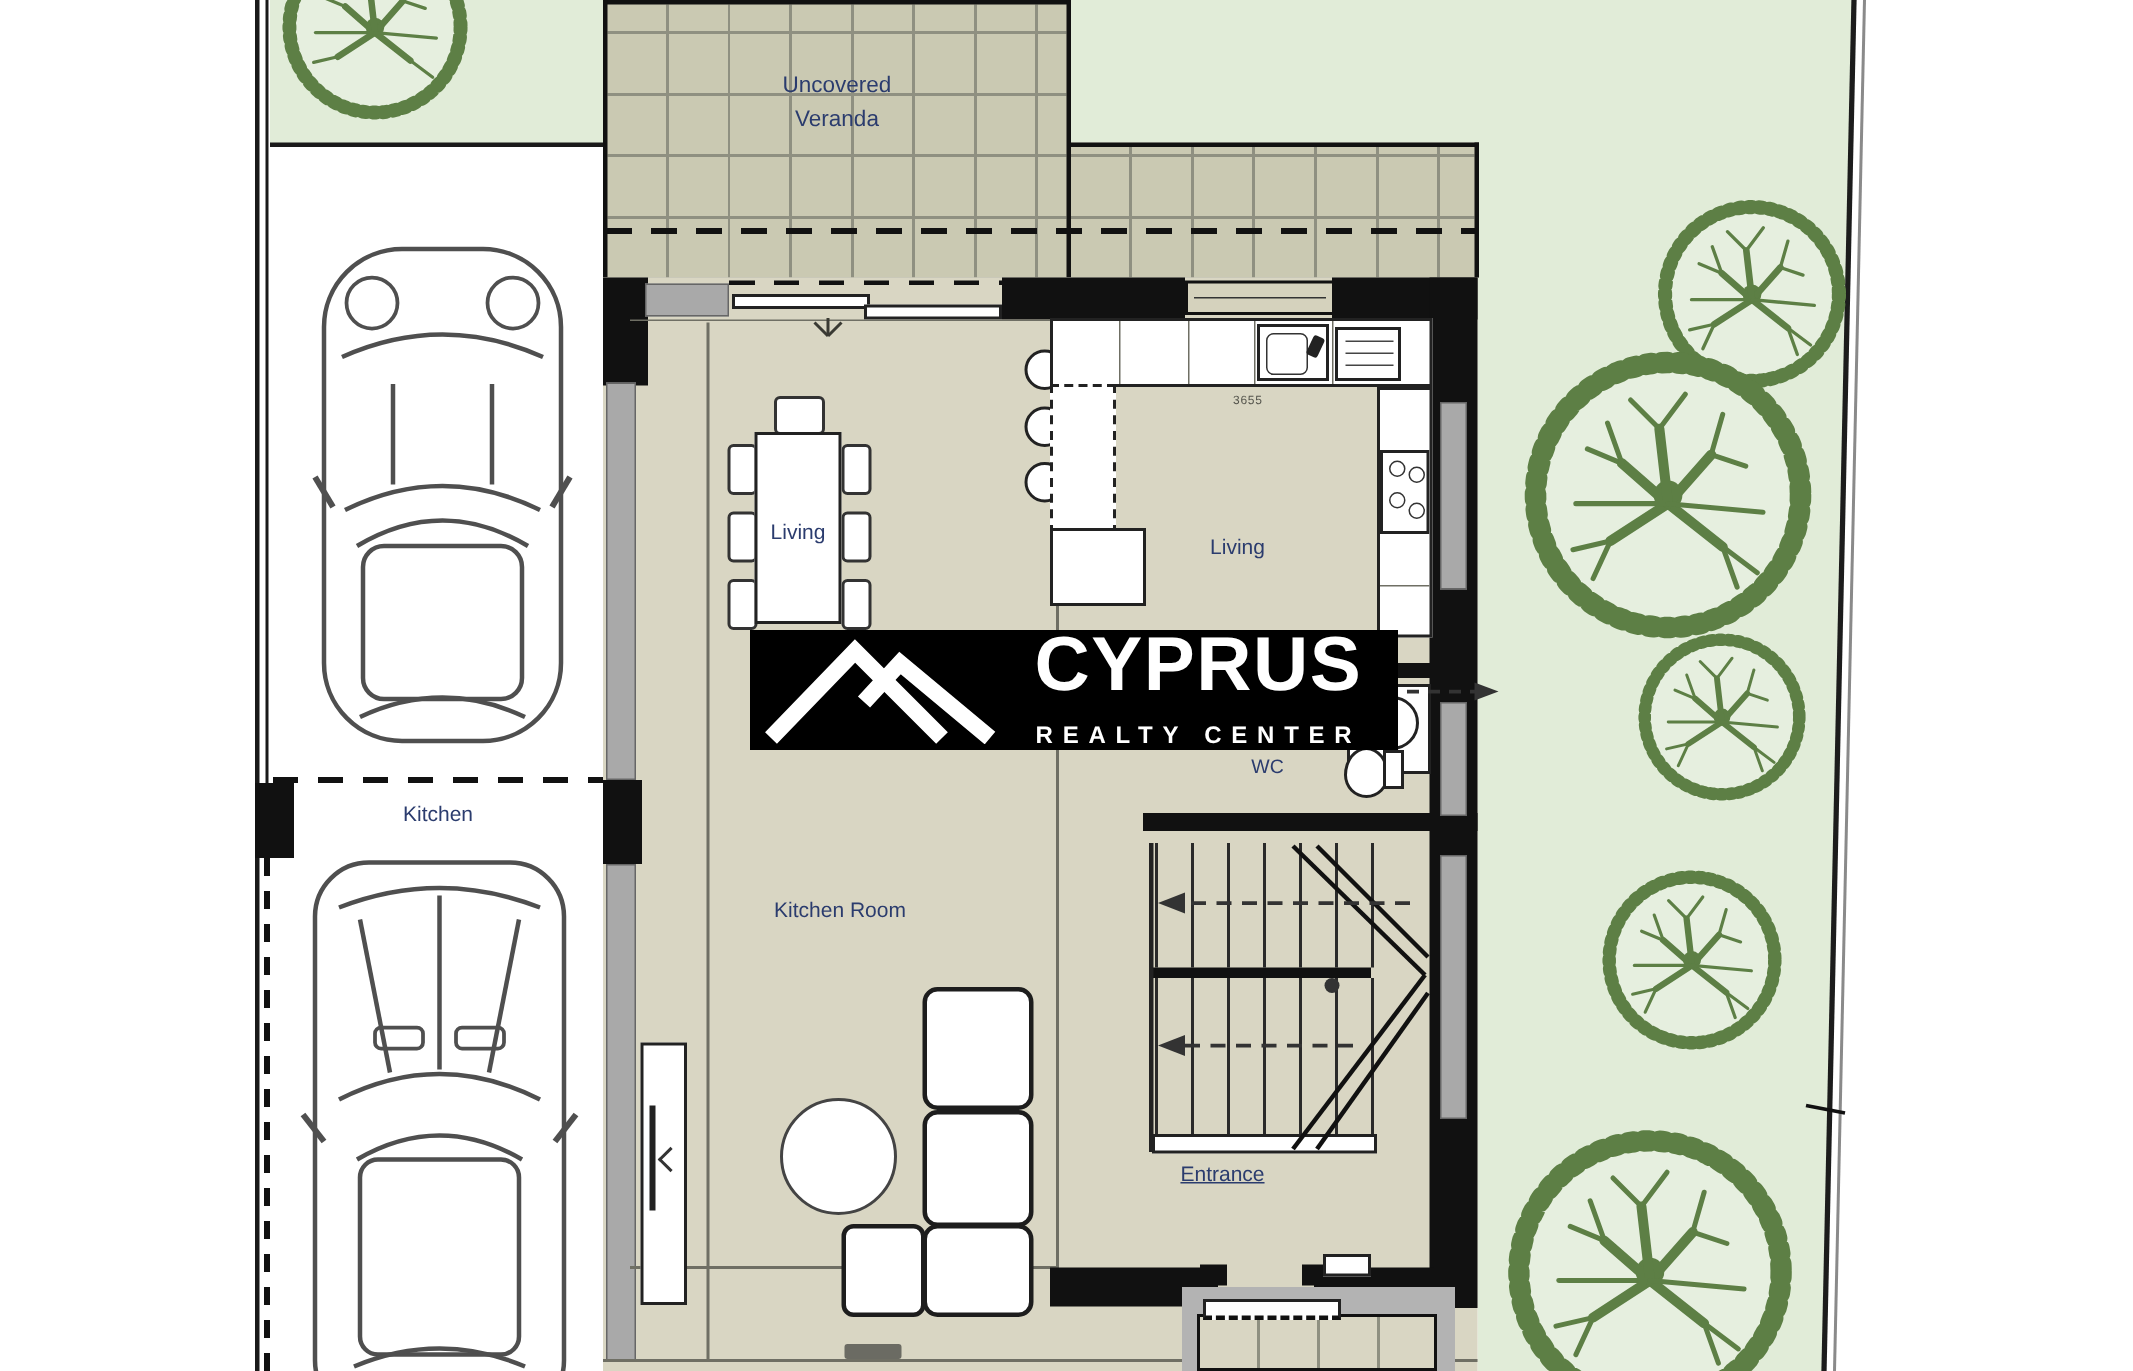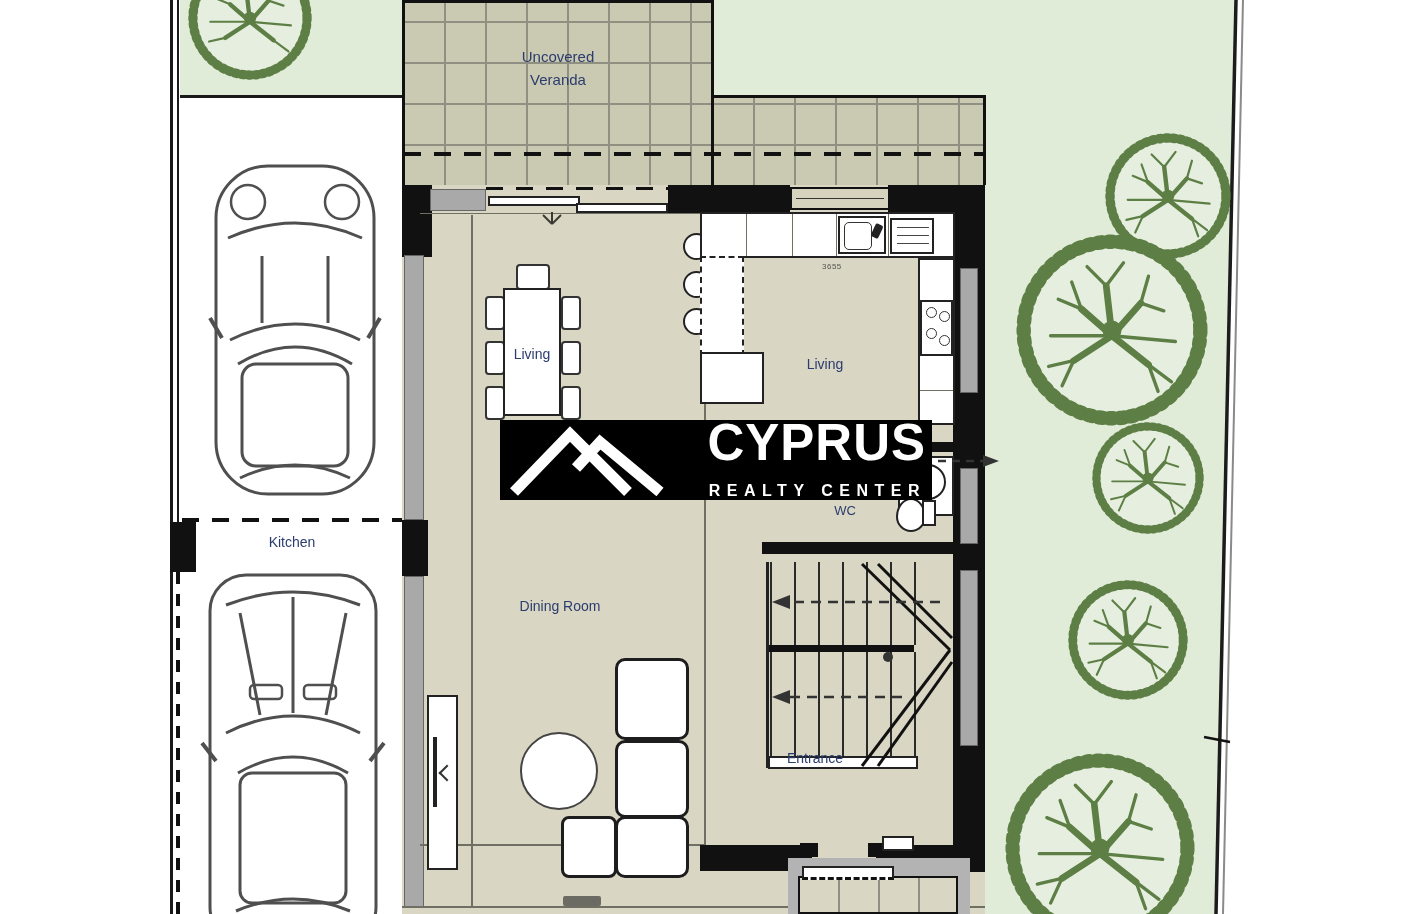--- a/index.html
+++ b/index.html
@@ -208,33 +208,33 @@
   <div class="whitebox" style="left:922px;top:500px;width:14px;height:26px;z-index:4;"></div>
   <div class="lbl" style="left:820px;top:503px;width:50px;font-size:13px;z-index:5;">WC</div>
   <div class="wall" style="left:762px;top:542px;width:223px;height:12px;z-index:2;"></div>
 
   <div class="stairtread" style="left:770px;top:562px;width:146px;height:83px;z-index:3;"></div>
   <div class="wall" style="left:766px;top:645px;width:148px;height:7px;z-index:3;"></div>
   <div class="stairtread" style="left:770px;top:652px;width:146px;height:112px;z-index:3;"></div>
   <div class="abs" style="left:766px;top:562px;width:3px;height:206px;background:#222;z-index:3;"></div>
   <div class="whitebox" style="left:768px;top:756px;width:150px;height:13px;z-index:4;"></div>
 
-  <div class="lbl" style="left:500px;top:598px;width:120px;z-index:5;">Dining Room</div>
+  <div class="lbl" style="left:500px;top:598px;width:120px;z-index:5;">Kitchen Room</div>
   <div class="whitebox" style="left:427px;top:695px;width:31px;height:175px;z-index:3;">
     <div class="abs" style="left:4px;top:40px;width:4px;height:70px;background:#222;"></div>
     <div class="abs" style="left:12px;top:70px;width:10px;height:10px;border-left:2px solid #333;border-bottom:2px solid #333;transform:rotate(45deg);"></div>
   </div>
   <div class="abs" style="left:520px;top:732px;width:74px;height:74px;border:2.5px solid #444;border-radius:50%;background:#fff;z-index:3;"></div>
   <div class="cushion" style="left:615px;top:658px;width:74px;height:82px;z-index:3;"></div>
   <div class="cushion" style="left:615px;top:740px;width:74px;height:78px;z-index:3;"></div>
   <div class="cushion" style="left:615px;top:816px;width:74px;height:62px;z-index:3;"></div>
   <div class="cushion" style="left:561px;top:816px;width:56px;height:62px;border-radius:8px;z-index:3;"></div>
   <div class="abs" style="left:563px;top:896px;width:38px;height:10px;background:#6b6b63;border-radius:2px;z-index:3;"></div>
 
-  <div class="lbl" style="left:760px;top:750px;width:110px;z-index:5;">Entrance</div>
+  <div class="lbl" style="left:760px;top:774px;width:110px;z-index:5;text-decoration:underline;">Entrance</div>
   <div class="wall" style="left:700px;top:845px;width:112px;height:26px;z-index:2;"></div>
   <div class="wall" style="left:876px;top:845px;width:80px;height:26px;z-index:2;"></div>
   <div class="wall" style="left:800px;top:843px;width:18px;height:14px;z-index:3;"></div>
   <div class="wall" style="left:868px;top:843px;width:18px;height:14px;z-index:3;"></div>
   <div class="abs" style="left:788px;top:858px;width:182px;height:56px;background:#b3b3b3;z-index:2;"></div>
   <div class="abs" style="left:798px;top:876px;width:160px;height:38px;background:#d9d6c3;border:2px solid #111;box-sizing:border-box;
               background-image:repeating-linear-gradient(90deg,transparent 0 38px,#8f9081 38px 40px);z-index:3;"></div>
   <div class="whitebox" style="left:802px;top:866px;width:92px;height:14px;border-bottom:3px dashed #111;z-index:4;"></div>
   <div class="whitebox" style="left:882px;top:836px;width:32px;height:15px;z-index:4;"></div>
 
@@ -298,19 +298,19 @@
     </g>
   </svg>
 
   <div class="logo">
     <svg width="178" height="72" viewBox="0 0 178 72" style="margin-left:8px;flex:0 0 auto;">
       <g stroke="#fff" stroke-width="11" fill="none">
         <path d="M6,68 L62,10 L120,68"></path>
         <path d="M68,44 L92,18 L152,68"></path>
       </g>
     </svg>
-    <div style="flex:1;text-align:right;padding-right:6px;">
+    <div style="flex:1;text-align:center;padding-right:20px;">
       <div class="logo-title">CYPRUS</div>
       <div class="logo-sub">REALTY CENTER</div>
     </div>
   </div>
 
 </div>
 
 </body></html>

